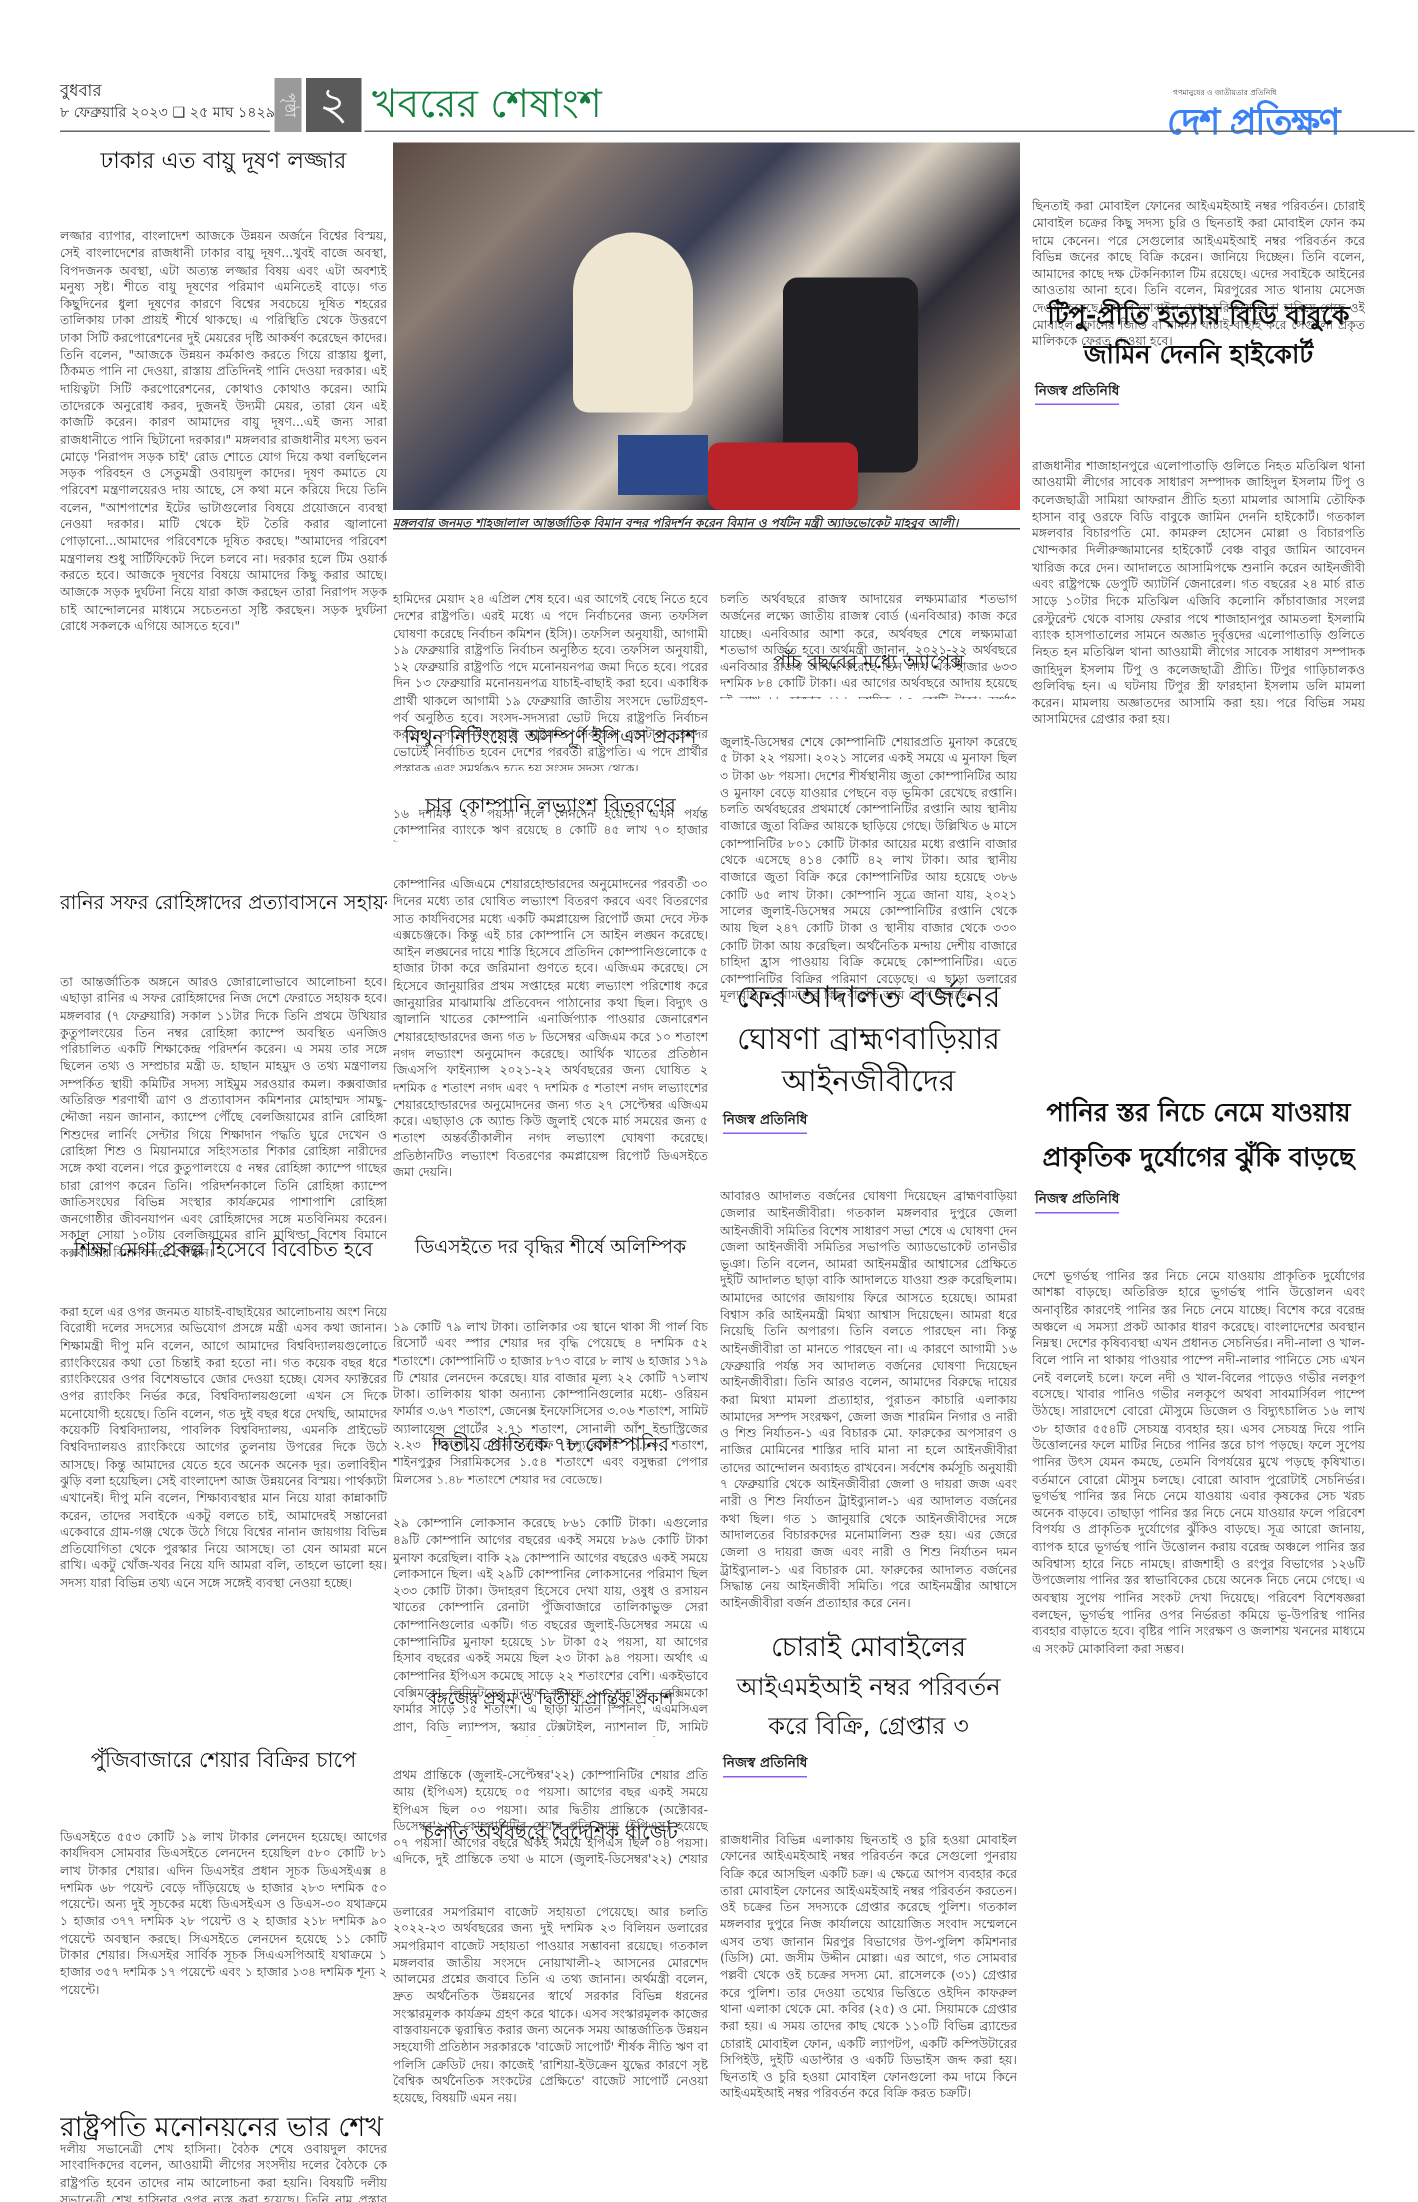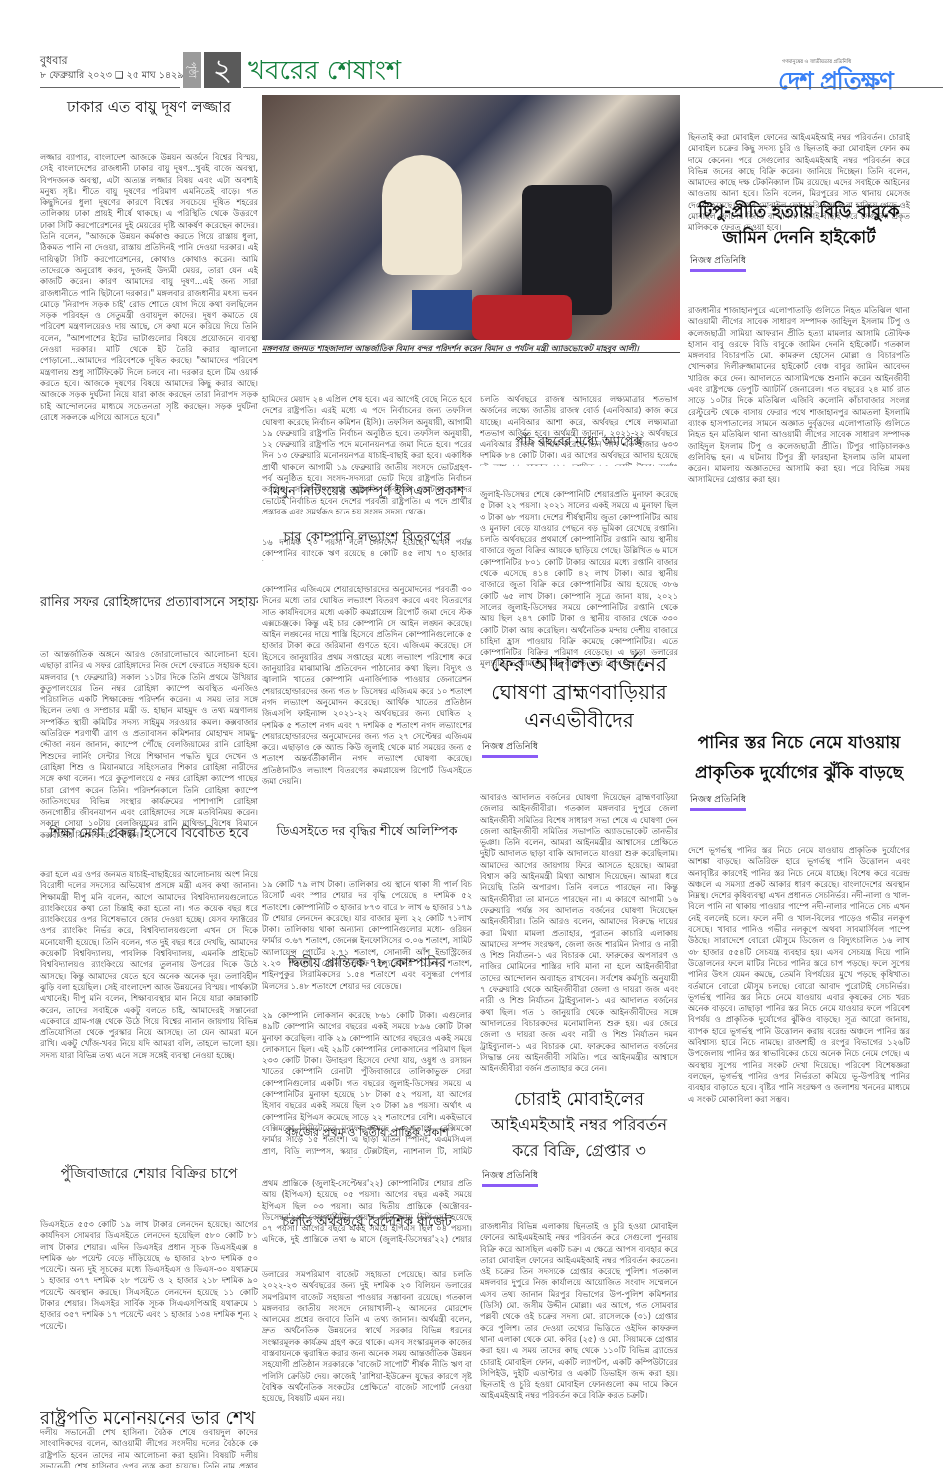--- a/index.html
+++ b/index.html
@@ -9,21 +9,21 @@
   .date{left:40px;top:68px;font-size:9.5px;color:#333;}
   .rule-top{left:40px;top:87px;width:140px;height:1px;background:#666;}
   .rule-top2{left:243px;top:87px;width:700px;height:1px;background:#666;}
   .pagelabel{left:183px;top:52px;width:18px;height:36px;background:#9a9a9a;color:#eee;font-size:10px;writing-mode:vertical-rl;text-align:center;line-height:18px;}
   .pagenum{left:204px;top:52px;width:37px;height:36px;background:#5a5a5a;color:#fff;font-size:30px;text-align:center;line-height:36px;font-family:"DejaVu Serif",serif;}
   .section{left:248px;top:52px;font-size:26px;color:#15803d;font-family:"DejaVu Sans",sans-serif;line-height:36px;}
   .logo-tag{left:782px;top:58px;font-size:5px;color:#444;}
   .logo{left:778px;top:62px;font-size:24px;font-weight:bold;color:#3b82f6;font-family:"DejaVu Serif",serif;letter-spacing:-1px;}
   .col{position:absolute;font-size:8.2px;line-height:11.3px;color:#444;text-align:justify;overflow:hidden;margin-top:37px;}
   .hl{position:absolute;text-align:center;color:#111;white-space:nowrap;overflow:hidden;}
-  .byline{position:absolute;font-size:9px;font-weight:normal;color:#222;border-bottom:3px solid #8b5cf6;padding-bottom:1px;}
+  .byline{position:absolute;font-size:9px;font-weight:bold;color:#222;border-bottom:1px solid #8b5cf6;padding-bottom:1px;}
   .photo{left:262px;top:95px;width:418px;height:245px;background:linear-gradient(135deg,#5a4a44 0%,#8a7c70 20%,#3a3f55 40%,#d9cfc0 55%,#2e2e38 70%,#7a6a60 85%,#c63a3a 100%);overflow:hidden;}
   .photo .p1{position:absolute;left:120px;top:60px;width:80px;height:120px;background:#efe6d2;border-radius:40px 40px 10px 10px;}
   .photo .p2{position:absolute;left:260px;top:90px;width:90px;height:130px;background:#1f1f24;border-radius:10px;}
   .photo .p3{position:absolute;left:210px;top:200px;width:100px;height:45px;background:#b8242a;border-radius:8px;}
   .photo .p4{position:absolute;left:150px;top:195px;width:60px;height:40px;background:#2c4a8a;}
   .caption{left:262px;top:342px;width:418px;font-size:8px;font-style:italic;font-weight:bold;color:#333;}
   .cap-rule{left:262px;top:352px;width:418px;height:1px;background:#444;}
 </style>
 </head>
 <body>
@@ -75,21 +75,21 @@
 <div class="col" style="left:262px;top:1141px;width:210px;height:68px;">প্রথম প্রান্তিকে (জুলাই-সেপ্টেম্বর'২২) কোম্পানিটির শেয়ার প্রতি আয় (ইপিএস) হয়েছে ০৫ পয়সা। আগের বছর একই সময়ে ইপিএস ছিল ০৩ পয়সা। আর দ্বিতীয় প্রান্তিকে (অক্টোবর-ডিসেম্বর'২২) কোম্পানিটির শেয়ার প্রতি আয় (ইপিএস) হয়েছে ০৭ পয়সা। আগের বছরে একই সময়ে ইপিএস ছিল ০৪ পয়সা। এদিকে, দুই প্রান্তিকে তথা ৬ মাসে (জুলাই-ডিসেম্বর'২২) শেয়ার প্রতি আয় (ইপিএস) হয়েছে ১২ পয়সা। আগের বছরের একই সময়ে ইপিএস ছিল ০৯ পয়সা। আলোচ্য সময়ে কোম্পানিটির শেয়ার প্রতি নিট সম্পদ মূল্য (এনএভি) হয়েছে ২১ টাকা।</div>
 <div class="hl" style="left:262px;top:1212px;width:210px;font-size:13px;text-align:center;">চলতি অর্থবছরে বৈদেশিক বাজেট</div>
 <div class="col" style="left:262px;top:1232px;width:210px;height:210px;">ডলারের সমপরিমাণ বাজেট সহায়তা পেয়েছে। আর চলতি ২০২২-২৩ অর্থবছরের জন্য দুই দশমিক ২৩ বিলিয়ন ডলারের সমপরিমাণ বাজেট সহায়তা পাওয়ার সম্ভাবনা রয়েছে। গতকাল মঙ্গলবার জাতীয় সংসদে নোয়াখালী-২ আসনের মোরশেদ আলমের প্রশ্নের জবাবে তিনি এ তথ্য জানান। অর্থমন্ত্রী বলেন, দ্রুত অর্থনৈতিক উন্নয়নের স্বার্থে সরকার বিভিন্ন ধরনের সংস্কারমূলক কার্যক্রম গ্রহণ করে থাকে। এসব সংস্কারমূলক কাজের বাস্তবায়নকে ত্বরান্বিত করার জন্য অনেক সময় আন্তর্জাতিক উন্নয়ন সহযোগী প্রতিষ্ঠান সরকারকে 'বাজেট সাপোর্ট' শীর্ষক নীতি ঋণ বা পলিসি ক্রেডিট দেয়। কাজেই 'রাশিয়া-ইউক্রেন যুদ্ধের কারণে সৃষ্ট বৈশ্বিক অর্থনৈতিক সংকটের প্রেক্ষিতে' বাজেট সাপোর্ট নেওয়া হয়েছে, বিষয়টি এমন নয়।</div>
 
 <div class="col" style="left:480px;top:357px;width:198px;height:72px;">চলতি অর্থবছরে রাজস্ব আদায়ের লক্ষ্যমাত্রার শতভাগ অর্জনের লক্ষ্যে জাতীয় রাজস্ব বোর্ড (এনবিআর) কাজ করে যাচ্ছে। এনবিআর আশা করে, অর্থবছর শেষে লক্ষ্যমাত্রা শতভাগ অর্জিত হবে। অর্থমন্ত্রী জানান, ২০২১-২২ অর্থবছরে এনবিআর রাজস্ব আদায় করেছে তিন লাখ এক হাজার ৬৩৩ দশমিক ৮৪ কোটি টাকা। এর আগের অর্থবছরে আদায় হয়েছে দুই লাখ ৬১ হাজার ৬৮৯ দশমিক ২০ কোটি টাকা। অর্থাৎ পূর্ববর্তী অর্থবছরের (২০২০-২১) তুলনায় ২০২১-২২ অর্থবছরে ৩৯ হাজার ৯৪৪ কোটি ৬৪ লাখ টাকা বেশি রাজস্ব আদায় হয়েছে।</div>
 <div class="hl" style="left:480px;top:432px;width:198px;font-size:12.5px;">পাঁচ বছরের মধ্যে অ্যাপেক্স</div>
 <div class="col" style="left:480px;top:452px;width:198px;height:190px;">জুলাই-ডিসেম্বর শেষে কোম্পানিটি শেয়ারপ্রতি মুনাফা করেছে ৫ টাকা ২২ পয়সা। ২০২১ সালের একই সময়ে এ মুনাফা ছিল ৩ টাকা ৬৮ পয়সা। দেশের শীর্ষস্থানীয় জুতা কোম্পানিটির আয় ও মুনাফা বেড়ে যাওয়ার পেছনে বড় ভূমিকা রেখেছে রপ্তানি। চলতি অর্থবছরের প্রথমার্ধে কোম্পানিটির রপ্তানি আয় স্থানীয় বাজারে জুতা বিক্রির আয়কে ছাড়িয়ে গেছে। উল্লিখিত ৬ মাসে কোম্পানিটির ৮০১ কোটি টাকার আয়ের মধ্যে রপ্তানি বাজার থেকে এসেছে ৪১৪ কোটি ৪২ লাখ টাকা। আর স্থানীয় বাজারে জুতা বিক্রি করে কোম্পানিটির আয় হয়েছে ৩৮৬ কোটি ৬৫ লাখ টাকা। কোম্পানি সূত্রে জানা যায়, ২০২১ সালের জুলাই-ডিসেম্বর সময়ে কোম্পানিটির রপ্তানি থেকে আয় ছিল ২৪৭ কোটি টাকা ও স্থানীয় বাজার থেকে ৩৩০ কোটি টাকা আয় করেছিল। অর্থনৈতিক মন্দায় দেশীয় বাজারে চাহিদা হ্রাস পাওয়ায় বিক্রি কমেছে কোম্পানিটির। এতে কোম্পানিটির বিক্রির পরিমাণ বেড়েছে। এ ছাড়া ডলারের মূল্যবৃদ্ধিতে আমাদের কিছু বাড়তি আয় যোগ হয়েছে।</div>
 
 <div class="hl" style="left:480px;top:650px;width:198px;font-size:20px;line-height:28px;">ফের আদালত বর্জনের</div>
 <div class="hl" style="left:480px;top:678px;width:198px;font-size:20px;line-height:28px;">ঘোষণা ব্রাহ্মণবাড়িয়ার</div>
-<div class="hl" style="left:480px;top:706px;width:198px;font-size:20px;line-height:28px;">এনএভীবীদের</div>
+<div class="hl" style="left:480px;top:706px;width:198px;font-size:20px;line-height:28px;">আইনজীবীদের</div>
 <div class="byline" style="left:482px;top:739px;">নিজস্ব প্রতিনিধি</div>
 <div class="col" style="left:480px;top:755px;width:198px;height:326px;">আবারও আদালত বর্জনের ঘোষণা দিয়েছেন ব্রাহ্মণবাড়িয়া জেলার আইনজীবীরা। গতকাল মঙ্গলবার দুপুরে জেলা আইনজীবী সমিতির বিশেষ সাধারণ সভা শেষে এ ঘোষণা দেন জেলা আইনজীবী সমিতির সভাপতি অ্যাডভোকেট তানভীর ভূঞা। তিনি বলেন, আমরা আইনমন্ত্রীর আশ্বাসের প্রেক্ষিতে দুইটি আদালত ছাড়া বাকি আদালতে যাওয়া শুরু করেছিলাম। আমাদের আগের জায়গায় ফিরে আসতে হয়েছে। আমরা বিশ্বাস করি আইনমন্ত্রী মিথ্যা আশ্বাস দিয়েছেন। আমরা ধরে নিয়েছি তিনি অপারগ। তিনি বলতে পারছেন না। কিন্তু আইনজীবীরা তা মানতে পারছেন না। এ কারণে আগামী ১৬ ফেব্রুয়ারি পর্যন্ত সব আদালত বর্জনের ঘোষণা দিয়েছেন আইনজীবীরা। তিনি আরও বলেন, আমাদের বিরুদ্ধে দায়ের করা মিথ্যা মামলা প্রত্যাহার, পুরাতন কাচারি এলাকায় আমাদের সম্পদ সংরক্ষণ, জেলা জজ শারমিন নিগার ও নারী ও শিশু নির্যাতন-১ এর বিচারক মো. ফারুকের অপসারণ ও নাজির মোমিনের শাস্তির দাবি মানা না হলে আইনজীবীরা তাদের আন্দোলন অব্যাহত রাখবেন। সর্বশেষ কর্মসূচি অনুযায়ী ৭ ফেব্রুয়ারি থেকে আইনজীবীরা জেলা ও দায়রা জজ এবং নারী ও শিশু নির্যাতন ট্রাইব্যুনাল-১ এর আদালত বর্জনের কথা ছিল। গত ১ জানুয়ারি থেকে আইনজীবীদের সঙ্গে আদালতের বিচারকদের মনোমালিন্য শুরু হয়। এর জেরে জেলা ও দায়রা জজ এবং নারী ও শিশু নির্যাতন দমন ট্রাইব্যুনাল-১ এর বিচারক মো. ফারুকের আদালত বর্জনের সিদ্ধান্ত নেয় আইনজীবী সমিতি। পরে আইনমন্ত্রীর আশ্বাসে আইনজীবীরা বর্জন প্রত্যাহার করে নেন।</div>
 
 <div class="hl" style="left:480px;top:1086px;width:198px;font-size:18px;line-height:26px;">চোরাই মোবাইলের</div>
 <div class="hl" style="left:480px;top:1112px;width:198px;font-size:16px;line-height:26px;">আইএমইআই নম্বর পরিবর্তন</div>
 <div class="hl" style="left:480px;top:1138px;width:198px;font-size:16px;line-height:26px;">করে বিক্রি, গ্রেপ্তার ৩</div>
 <div class="byline" style="left:482px;top:1168px;">নিজস্ব প্রতিনিধি</div>
 <div class="col" style="left:480px;top:1184px;width:198px;height:258px;">রাজধানীর বিভিন্ন এলাকায় ছিনতাই ও চুরি হওয়া মোবাইল ফোনের আইএমইআই নম্বর পরিবর্তন করে সেগুলো পুনরায় বিক্রি করে আসছিল একটি চক্র। এ ক্ষেত্রে আপস ব্যবহার করে তারা মোবাইল ফোনের আইএমইআই নম্বর পরিবর্তন করতেন। ওই চক্রের তিন সদস্যকে গ্রেপ্তার করেছে পুলিশ। গতকাল মঙ্গলবার দুপুরে নিজ কার্যালয়ে আয়োজিত সংবাদ সম্মেলনে এসব তথ্য জানান মিরপুর বিভাগের উপ-পুলিশ কমিশনার (ডিসি) মো. জসীম উদ্দীন মোল্লা। এর আগে, গত সোমবার পল্লবী থেকে ওই চক্রের সদস্য মো. রাসেলকে (৩১) গ্রেপ্তার করে পুলিশ। তার দেওয়া তথ্যের ভিত্তিতে ওইদিন কাফরুল থানা এলাকা থেকে মো. কবির (২৫) ও মো. সিয়ামকে গ্রেপ্তার করা হয়। এ সময় তাদের কাছ থেকে ১১০টি বিভিন্ন ব্র্যান্ডের চোরাই মোবাইল ফোন, একটি ল্যাপটপ, একটি কম্পিউটারের সিপিইউ, দুইটি এডাপ্টার ও একটি ডিভাইস জব্দ করা হয়। ছিনতাই ও চুরি হওয়া মোবাইল ফোনগুলো কম দামে কিনে আইএমইআই নম্বর পরিবর্তন করে বিক্রি করত চক্রটি।</div>
 
 <div class="col" style="left:688px;top:95px;width:222px;height:100px;">ছিনতাই করা মোবাইল ফোনের আইএমইআই নম্বর পরিবর্তন। চোরাই মোবাইল চক্রের কিছু সদস্য চুরি ও ছিনতাই করা মোবাইল ফোন কম দামে কেনেন। পরে সেগুলোর আইএমইআই নম্বর পরিবর্তন করে বিভিন্ন জনের কাছে বিক্রি করেন। জানিয়ে দিচ্ছেন। তিনি বলেন, আমাদের কাছে দক্ষ টেকনিক্যাল টিম রয়েছে। এদের সবাইকে আইনের আওতায় আনা হবে। তিনি বলেন, মিরপুরের সাত থানায় মেসেজ দেওয়া হয়েছে। যেসব মোবাইল ফোন চুরি হয়েছে বা হারিয়ে গেছে ওই মোবাইল ফোনের জিডি বা মামলা যাচাই-বাছাই করে সেগুলো প্রকৃত মালিককে ফেরত দেওয়া হবে।</div>

